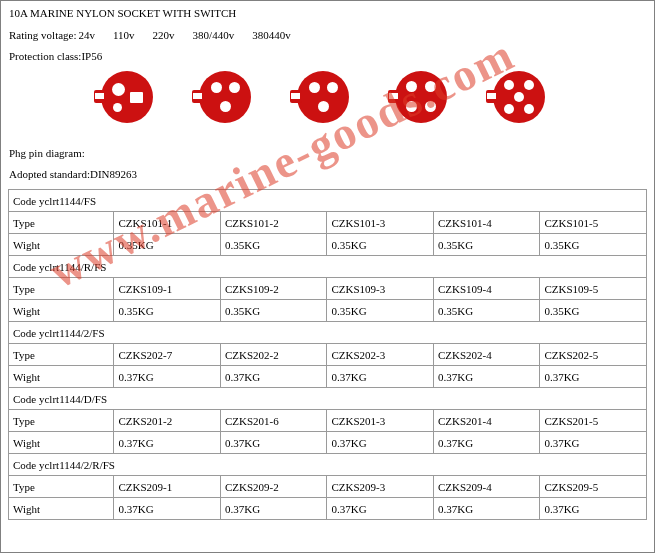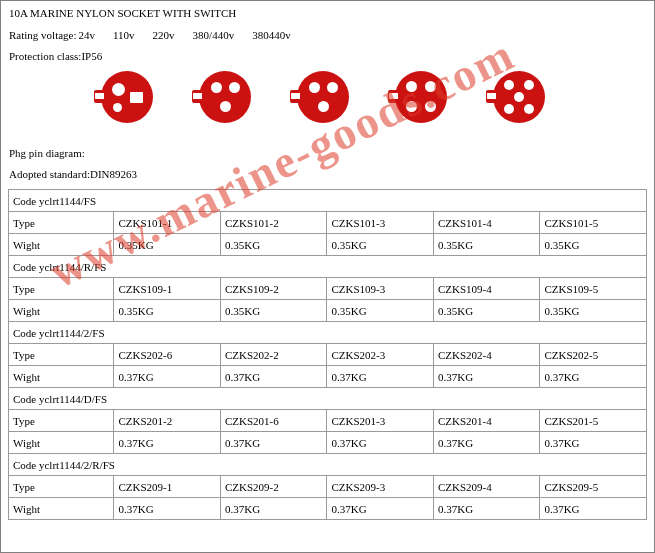--- a/index.html
+++ b/index.html
@@ -244,21 +244,21 @@
         <td>0.35KG</td>
         <td>0.35KG</td>
         <td>0.35KG</td>
       </tr>
 
       <tr>
         <td class="codecell" colspan="6">Code yclrt1144/2/FS</td>
       </tr>
       <tr>
         <td>Type</td>
-        <td>CZKS202-6</td>
+        <td>CZKS202-7</td>
         <td>CZKS202-2</td>
         <td>CZKS202-3</td>
         <td>CZKS202-4</td>
         <td>CZKS202-5</td>
       </tr>
       <tr>
         <td>Wight</td>
         <td>0.37KG</td>
         <td>0.37KG</td>
         <td>0.37KG</td>

